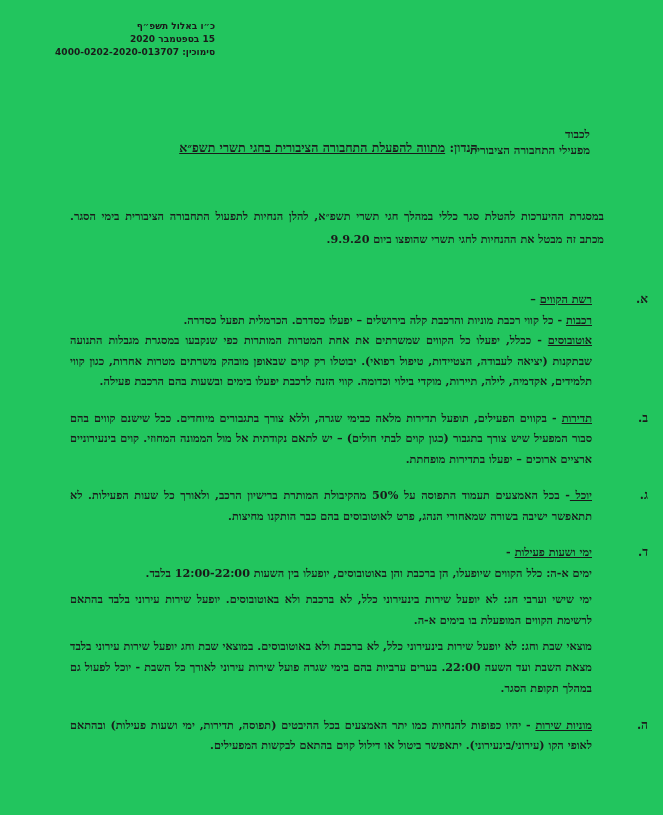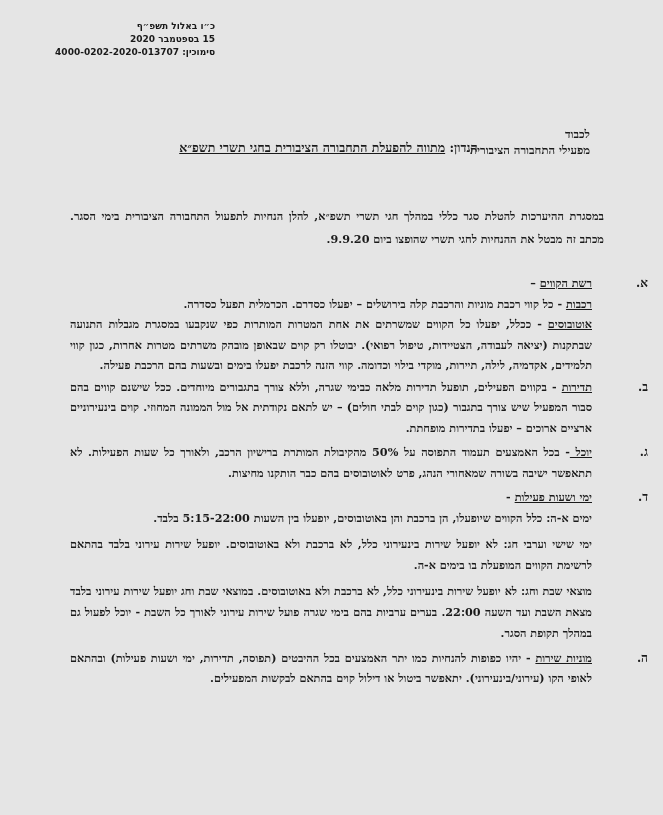--- a/index.html
+++ b/index.html
@@ -11,21 +11,21 @@
       width: 663px;
       height: 815px;
       position: relative;
       overflow: hidden;
       font-family: "DejaVu Serif", "Liberation Serif", serif;
       color: #1a1a1a;
     }
     .page {
       position: absolute;
       inset: 0;
-      background: #e5e5e5;
+      background: #22c55e;
     }
     .header-meta {
       position: absolute;
       top: 20px;
       left: 95px;
       width: 120px;
       text-align: right;
       font-family: "DejaVu Sans", "Liberation Sans", sans-serif;
       font-size: 9px;
       font-weight: bold;
@@ -84,20 +84,21 @@
       position: absolute;
       right: 0;
       top: 0;
       width: 30px;
       text-align: right;
       font-size: 12px;
     }
     .section .body {
       margin-right: 56px;
       text-align: justify;
+      margin-top: 16px;
     }
     .section .title { text-decoration: underline; }
     .sub-p { text-align: justify; }
     .sec-a { margin-bottom: 1px; }
     .sec-b { margin-bottom: 4px; }
     .sec-g { margin-bottom: 4px; }
     .sec-d { margin-bottom: 4px; }
     .sec-d .sub-p { margin-top: 5px; line-height: 21px; }
     .sec-d .sub-p.first { margin-top: 0; }
     .ltr-num { direction: ltr; unicode-bidi: embed; font-weight: normal; }
@@ -162,21 +163,21 @@
         </div>
       </div>
     </div>
 
     <div class="section sec-d">
       <span class="marker">ד.</span>
       <div class="body">
         <div>
           <span class="title">ימי ושעות פעילות</span><span> -</span>
         </div>
-        <div class="sub-p first">ימים א-ה: כלל הקווים שיופעלו, הן ברכבת והן באוטובוסים, יופעלו בין השעות 5:15-22:00 בלבד.</div>
+        <div class="sub-p first">ימים א-ה: כלל הקווים שיופעלו, הן ברכבת והן באוטובוסים, יופעלו בין השעות 12:00-22:00 בלבד.</div>
         <div class="sub-p">ימי שישי וערבי חג: לא יופעל שירות בינעירוני כלל, לא ברכבת ולא באוטובוסים. יופעל שירות עירוני בלבד בהתאם לרשימת הקווים המופעלת בו בימים א-ה.</div>
         <div class="sub-p">מוצאי שבת וחג: לא יופעל שירות בינעירוני כלל, לא ברכבת ולא באוטובוסים. במוצאי שבת וחג יופעל שירות עירוני בלבד מצאת השבת ועד השעה 22:00.  בערים ערביות בהם בימי שגרה פועל שירות עירוני לאורך כל השבת - יוכל לפעול גם במהלך תקופת הסגר.</div>
       </div>
     </div>
 
     <div class="section sec-h">
       <span class="marker">ה.</span>
       <div class="body">
         <div class="sub-p">
           <span class="title">מוניות שירות</span><span> - יהיו כפופות להנחיות כמו יתר האמצעים בכל ההיבטים (תפוסה, תדירות, ימי ושעות פעילות) ובהתאם לאופי הקו (עירוני/בינעירוני). יתאפשר ביטול או דילול קוים בהתאם לבקשות המפעילים.</span>

